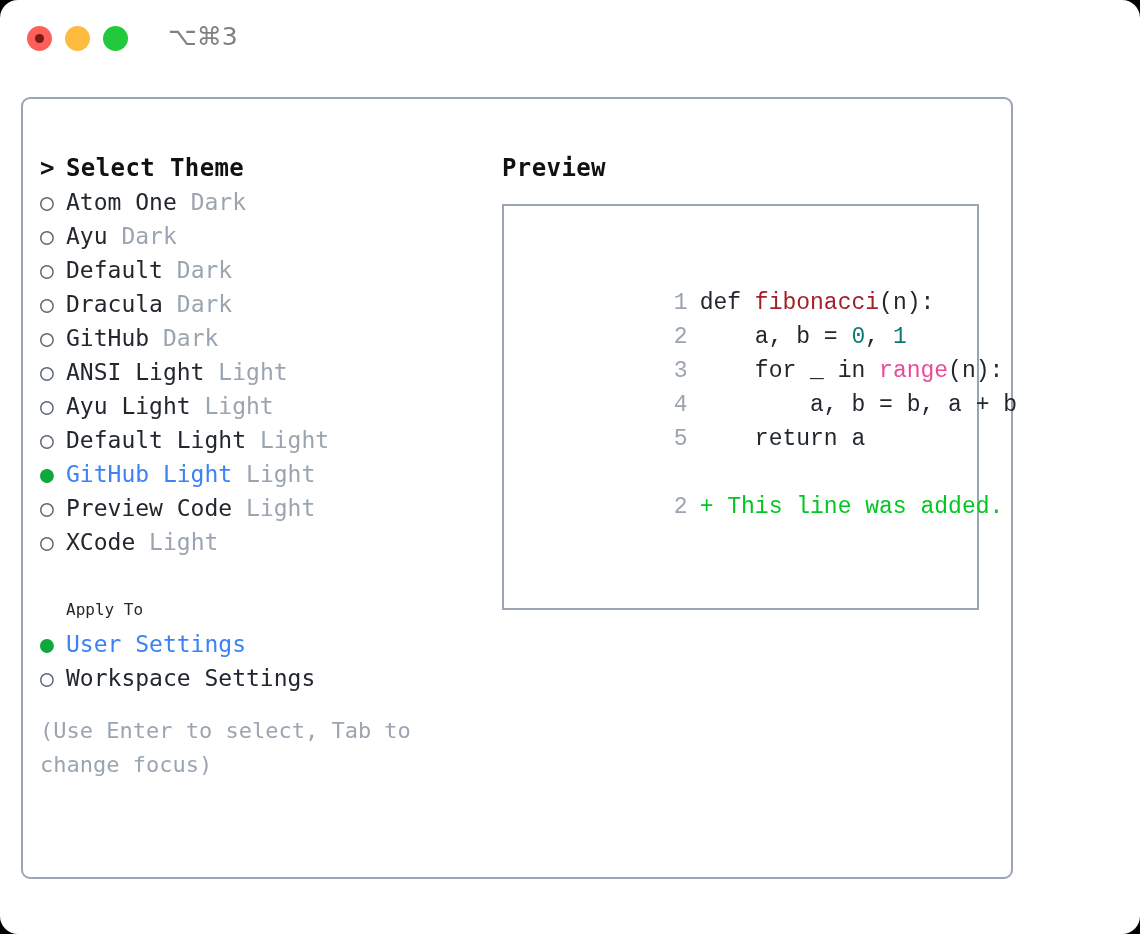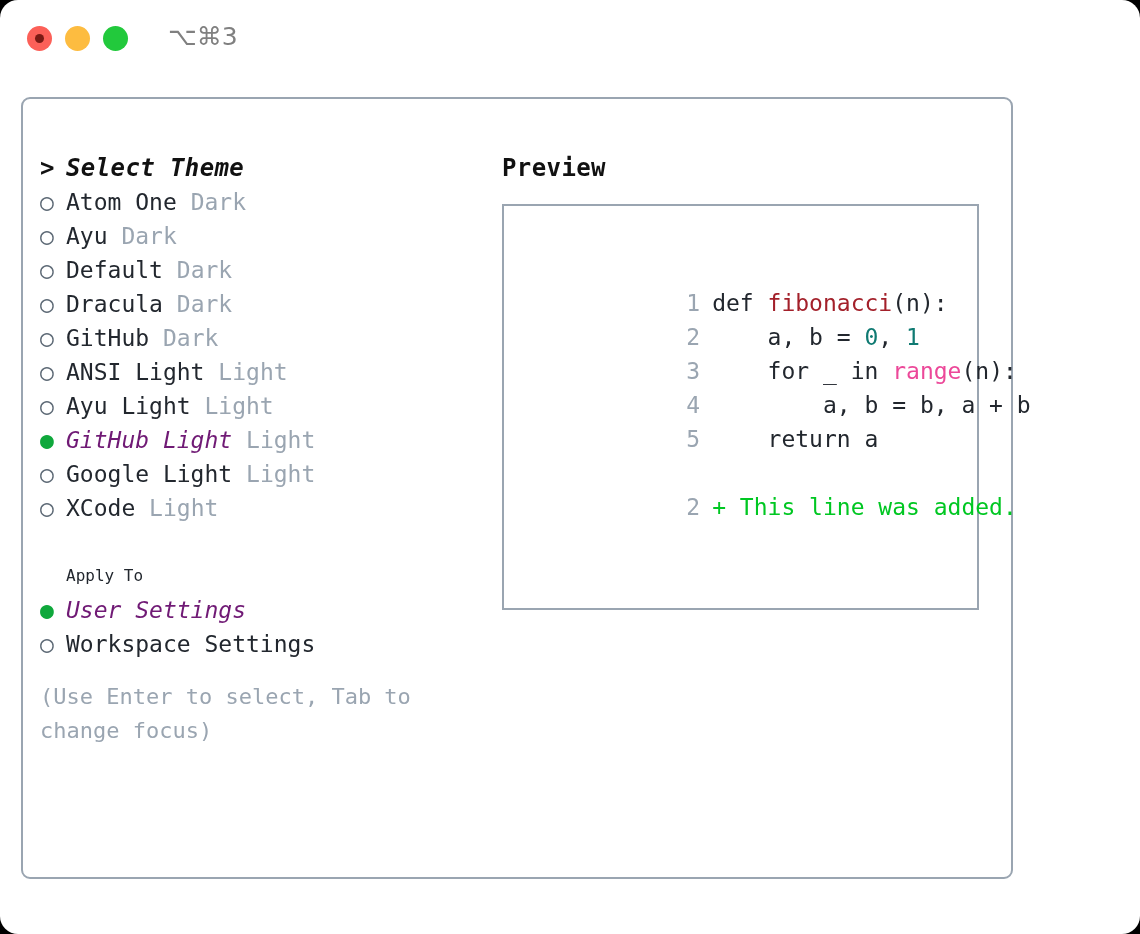--- a/index.html
+++ b/index.html
@@ -85,33 +85,32 @@
     line-height: 34px;
     font-size: 23px;
     white-space: nowrap;
     color: #22272e;
   }
   .header-row {
     font-size: 24px;
     font-weight: bold;
     color: #111111;
     letter-spacing: 0.4px;
-    font-style: italic;
   }
   .marker {
     display: inline-block;
     width: 26px;
     color: #5f6b77;
   }
   .marker.sel { color: #0fa83c; }
   .marker.caret {
     color: #111111;
     font-weight: bold;
   }
-  .label-sel { color: #701a75; font-style: italic; }
+  .label-sel { color: #3b82f6; }
   .badge {
     color: #9aa5b1;
   }
   .spacer { height: 34px; }
   .section-title {
     font-size: 16px;
     color: #22272e;
     height: 34px;
     line-height: 34px;
     padding-left: 26px;
@@ -142,23 +141,24 @@
     margin-top: 19px;
     width: 477px;
     height: 406px;
     border: 2px solid #9aa5b1;
     box-sizing: border-box;
     background: #ffffff;
     position: relative;
   }
   .code-area {
     position: absolute;
-    left: 16px;
+    left: 4px;
     top: 46px;
     right: 6px;
+    font-family: Liberation Mono, monospace;
   }
   .code-line {
     height: 34px;
     line-height: 34px;
     font-size: 23px;
     white-space: pre;
     color: #22272e;
   }
   .ln {
     display: inline-block;
@@ -217,27 +217,30 @@
       </div>
 
       <div class="row">
         <span class="marker">○</span><span>ANSI Light</span><span> </span><span class="badge">Light</span>
       </div>
 
       <div class="row">
         <span class="marker">○</span><span>Ayu Light</span><span> </span><span class="badge">Light</span>
       </div>
 
+      <div class="row">
+        <span class="marker">○</span><span>Default Light</span><span> </span><span class="badge">Light</span>
+      </div>
 
       <div class="row">
         <span class="marker sel">●</span><span class="label-sel">GitHub Light</span><span> </span><span class="badge">Light</span>
       </div>
 
       <div class="row">
-        <span class="marker">○</span><span>Google Light</span><span> </span><span class="badge">Light</span>
+        <span class="marker">○</span><span>Preview Code</span><span> </span><span class="badge">Light</span>
       </div>
 
       <div class="row">
         <span class="marker">○</span><span>XCode</span><span> </span><span class="badge">Light</span>
       </div>
 
       <div class="spacer"></div>
 
       <div class="section-title">Apply To</div>
 

